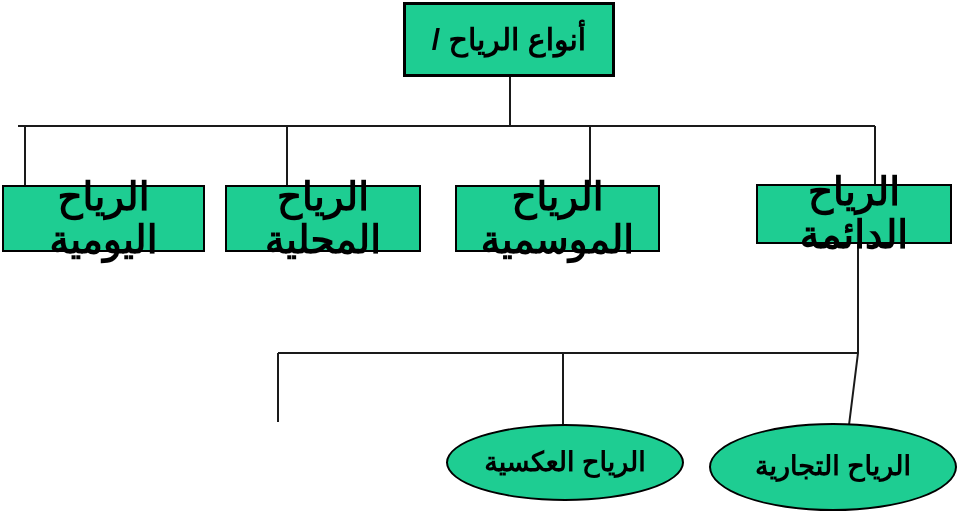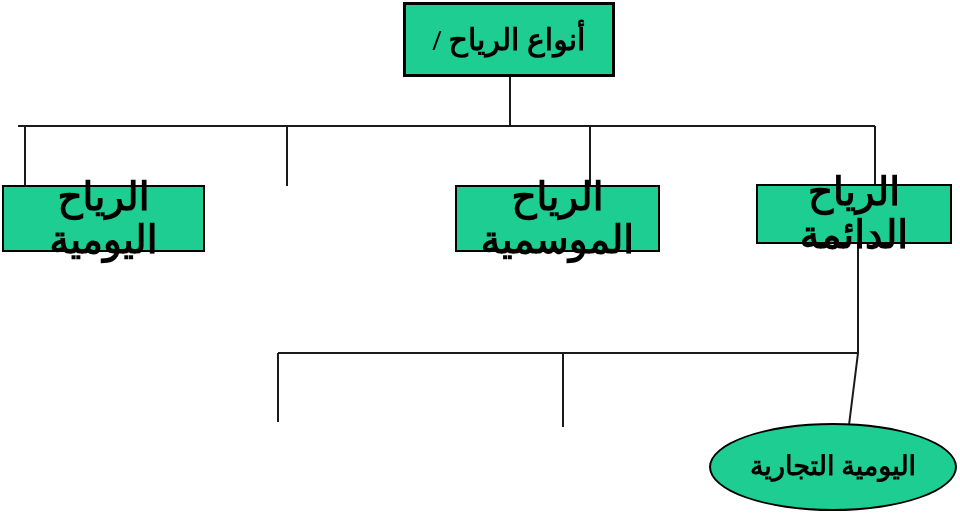--- a/index.html
+++ b/index.html
@@ -10,21 +10,21 @@
     --bg-color: #ffffff;
   }
   * { margin: 0; padding: 0; box-sizing: border-box; }
   html, body { background: var(--bg-color); }
   .canvas {
     position: relative;
     width: 960px;
     height: 523px;
     background: var(--bg-color);
     overflow: hidden;
-    font-family: Liberation Serif, serif;
+    font-family: Liberation Sans, sans-serif;
   }
   .connectors {
     position: absolute;
     left: 0; top: 0;
     width: 960px; height: 523px;
   }
   .connectors path {
     stroke: var(--line-color);
     stroke-width: 2;
     fill: none;
@@ -88,28 +88,34 @@
   </svg>
 
   <div class="node rect root pos-root">
     <span>أنواع الرياح /</span>
   </div>
 
   <div class="node rect pos-b1">
     <span>الرياح اليومية</span>
   </div>
 
+  <div class="node rect pos-b2">
+    <span>الرياح المحلية</span>
+  </div>
 
   <div class="node rect pos-b4">
     <span>الرياح الدائمة</span>
   </div>
 
   <div class="node rect pos-b3">
     <span>الرياح الموسمية</span>
   </div>
 
 
+  <div class="node oval pos-e2">
+    <span>الرياح العكسية</span>
+  </div>
 
   <div class="node oval pos-e3">
-    <span>اليومية التجارية</span>
+    <span>الرياح التجارية</span>
   </div>
 
 </div>
 
 </body></html>

